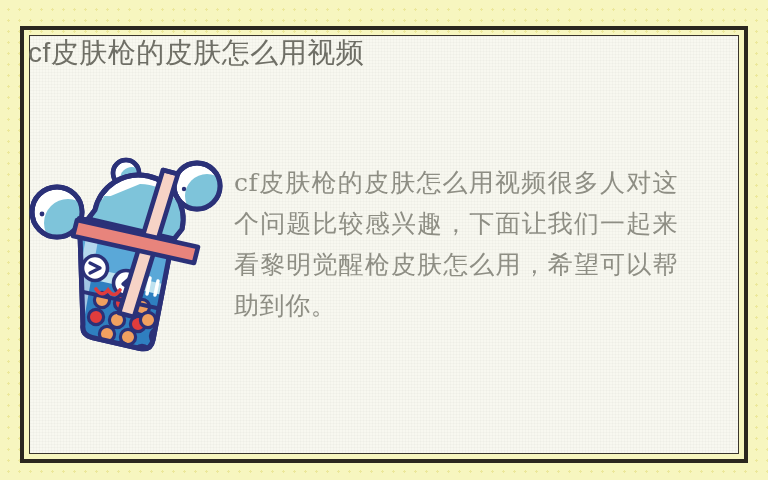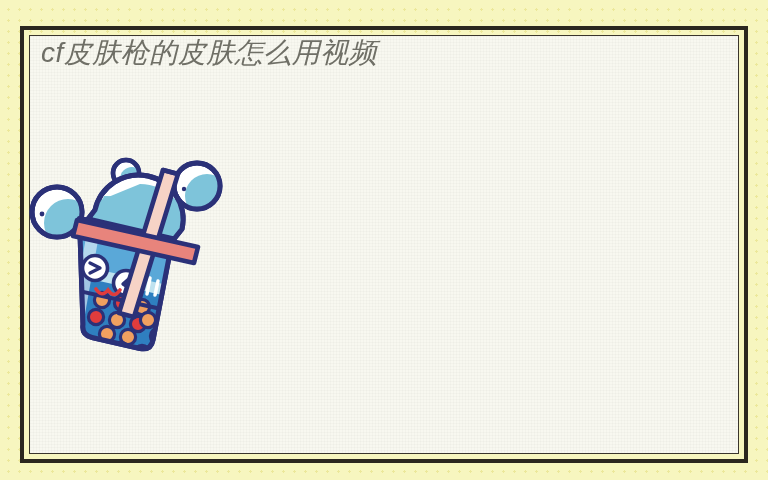--- a/index.html
+++ b/index.html
@@ -56,29 +56,28 @@
     inset: 0;
     background-image:
       linear-gradient(rgba(120,120,90,0.035) 1px, rgba(0,0,0,0) 1px),
       linear-gradient(90deg, rgba(120,120,90,0.035) 1px, rgba(0,0,0,0) 1px);
     background-size: 3px 3px;
     pointer-events: none;
   }
 
   #page-title {
     position: absolute;
-    left: 41px;
+    left: 28px;
     top: 36px;
     font-size: 28px;
     line-height: 34px;
     letter-spacing: 0.5px;
     color: #6f6f66;
     white-space: nowrap;
     z-index: 3;
-    font-style: italic;
   }
 
   #illustration {
     position: absolute;
     left: 22px;
     top: 150px;
     width: 210px;
     height: 215px;
     z-index: 3;
   }
@@ -221,14 +220,15 @@
         <path d="M141 20 L156 24 L112 167 L97 163 Z" fill="#f6d3c6" stroke="#2b3178" stroke-width="4.6" stroke-linejoin="round"></path>
         <path d="M141 20 L156 24" stroke="#2b3178" stroke-width="4.6" stroke-linecap="round"></path>
       </g>
 
       <g>
         <path d="M55 70 L176 97 L172 113 L51 86 Z" fill="#e8847c" stroke="#2b3178" stroke-width="4.6" stroke-linejoin="round"></path>
       </g>
     </svg>
   </div>
 
+  <div id="body-text">cf皮肤枪的皮肤怎么用视频很多人对这个问题比较感兴趣，下面让我们一起来看黎明觉醒枪皮肤怎么用，希望可以帮助到你。</div>
 
 </div>
 
 </body></html>

